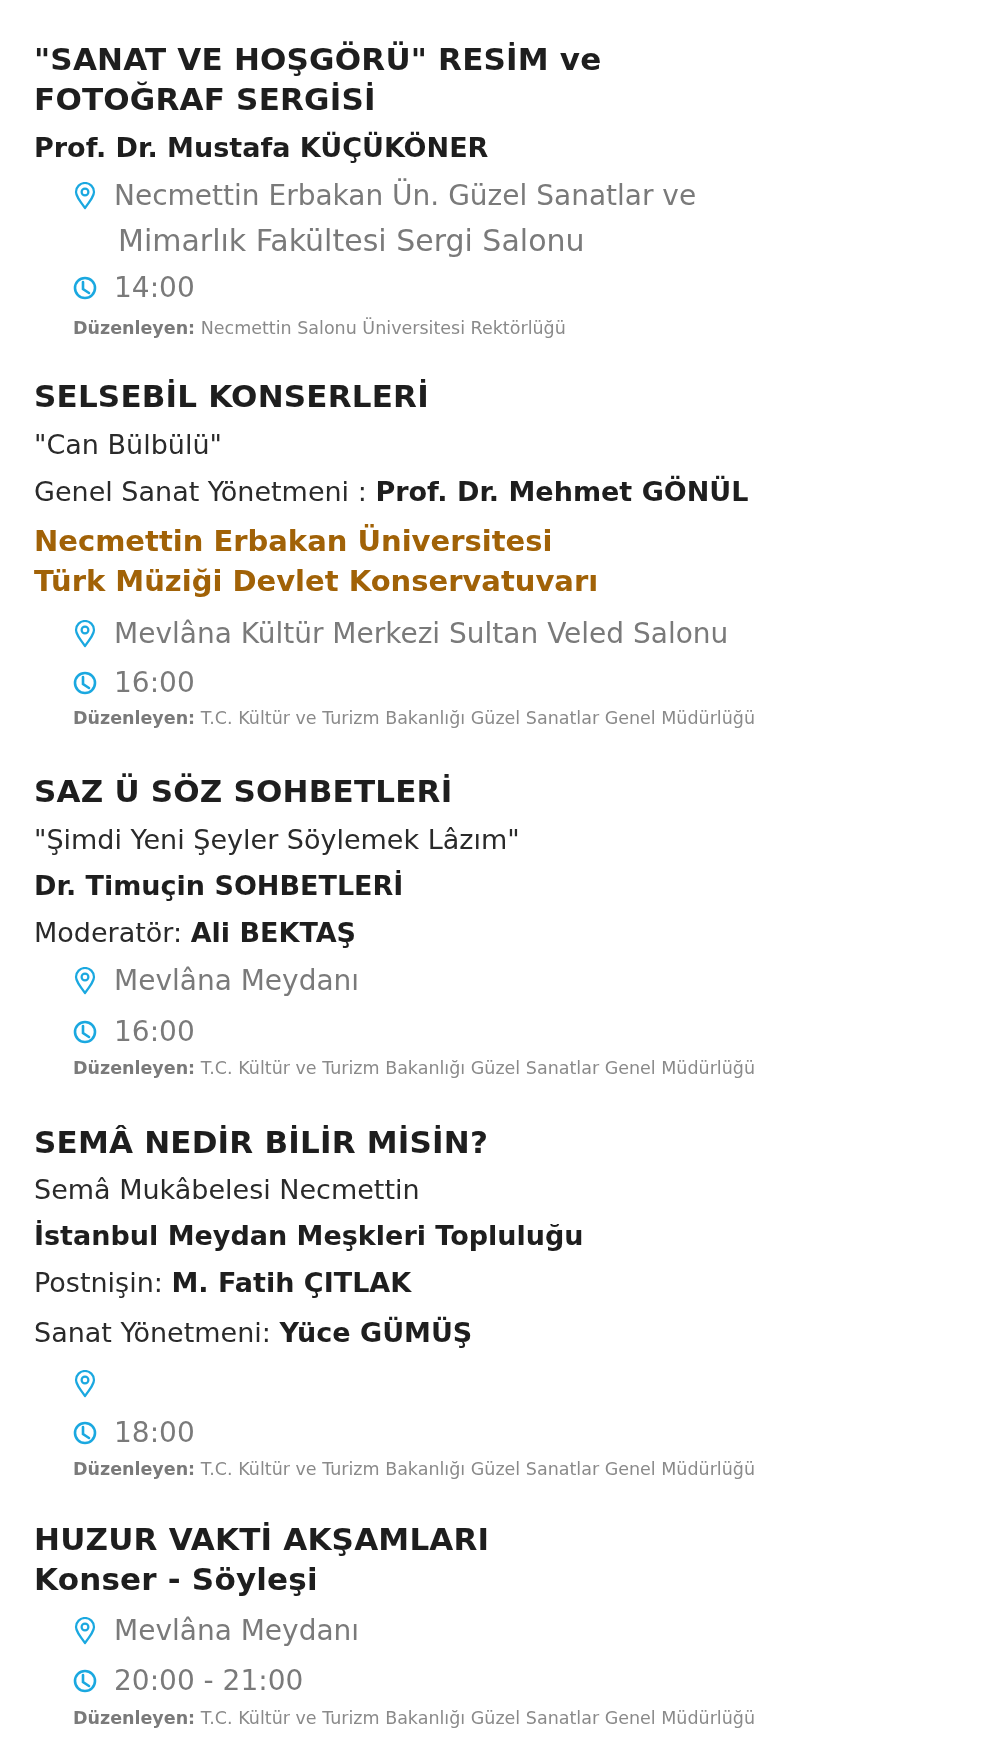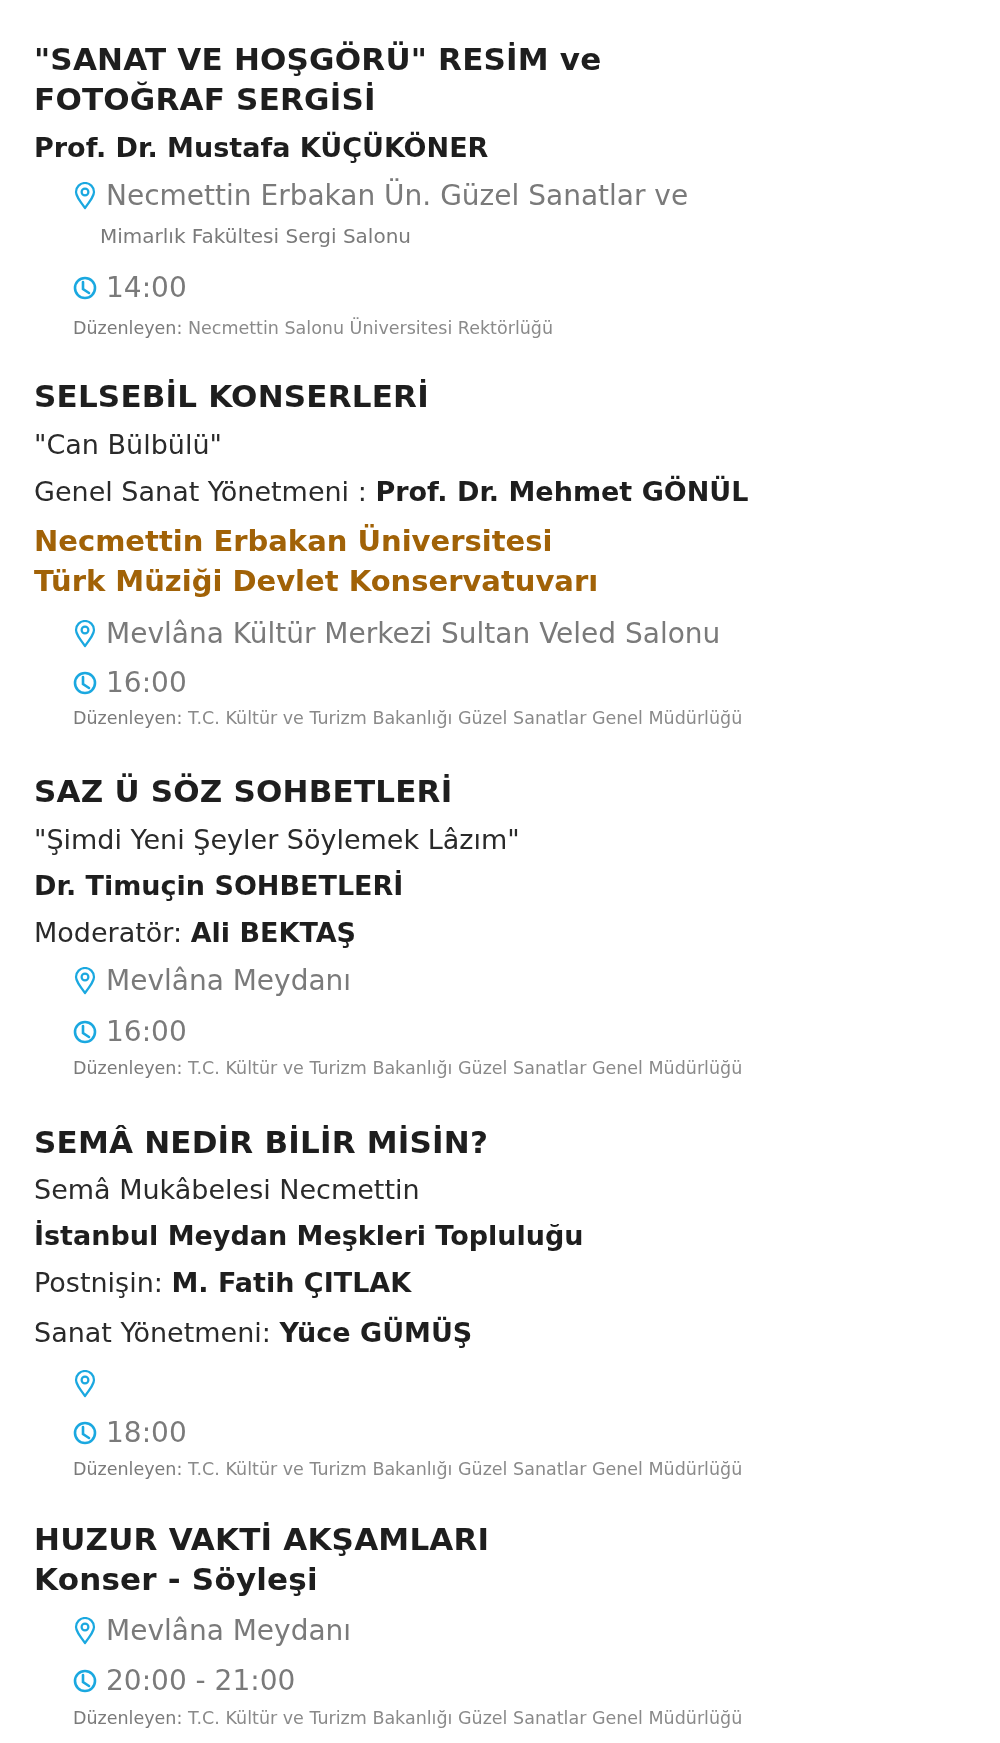--- a/index.html
+++ b/index.html
@@ -4,25 +4,25 @@
 <style>
   html, body { margin:0; padding:0; background:#ffffff; }
   body { width:1000px; height:1743px; position:relative; overflow:hidden; font-family:"DejaVu Sans", sans-serif; }
   .ln { position:absolute; left:34px; white-space:nowrap; line-height:1; }
   .title { font-size:31px; font-weight:bold; color:#1e1e1e; letter-spacing:0.2px; }
   .sub { font-size:27px; color:#2a2a2a; font-weight:normal; }
   .sub b, .subb { font-weight:bold; color:#1e1e1e; }
   .subb { font-size:27px; }
   .org { font-size:29px; font-weight:bold; color:#a16207; }
   .meta { left:72px; display:flex; align-items:center; font-size:28px; color:#7a7a7a; }
-  .meta .txt { margin-left:8px; }
-  .meta2 { left:100px; font-size:20px; color:#7a7a7a; }
+  .meta .txt { margin-left:16px; }
+  .meta2 { left:118px; font-size:30px; color:#7a7a7a; }
   .icon { width:26px; height:28px; display:inline-block; }
   .duz { left:73px; font-size:17.5px; color:#8a8a8a; }
-  .duz b { color:#7a7a7a; font-weight:normal;text-align:center; }
+  .duz b { color:#7a7a7a; font-weight:bold;text-align:center; }
 </style>
 </head>
 <body>
 
 <section>
   <div class="ln title" style="top:44px">"SANAT VE HOŞGÖRÜ" RESİM ve</div>
   <div class="ln title" style="top:84px">FOTOĞRAF SERGİSİ</div>
   <div class="ln subb" style="top:134px">Prof. Dr. Mustafa KÜÇÜKÖNER</div>
   <div class="ln meta" style="top:182px">
     <svg class="icon" viewBox="0 0 24 28">

